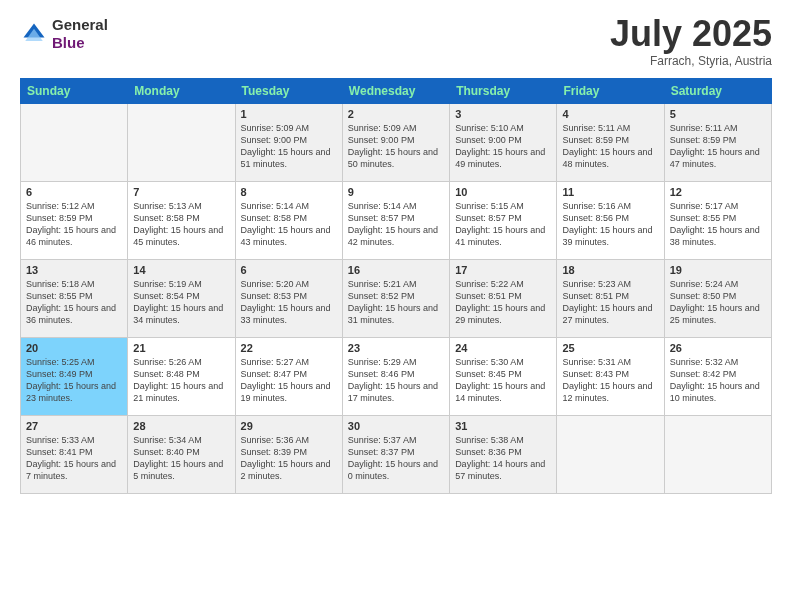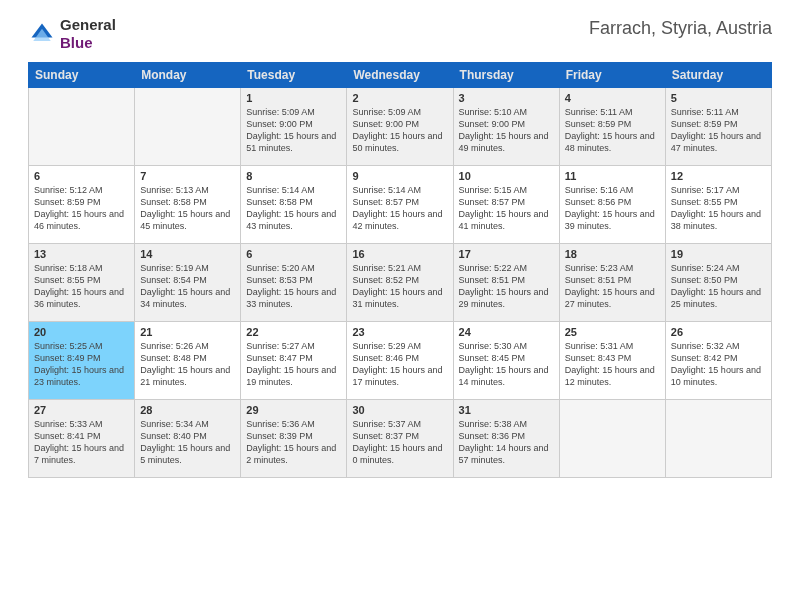--- a/index.html
+++ b/index.html
@@ -6,21 +6,21 @@
     body {
       font-family: Arial, sans-serif;
       background: #fff;
       width: 792px;
       height: 612px;
       overflow: hidden;
     }
     .page {
       width: 792px;
       height: 532px;
-      padding: 16px 20px 10px 28px;
+      padding: 16px 20px 10px 20px;
       background: #fff;
     }
     .header {
       display: flex;
       justify-content: space-between;
       align-items: flex-start;
       margin-bottom: 10px;
     }
     .logo {
       display: flex;
@@ -36,32 +36,32 @@
     .title-block {
       text-align: right;
     }
     .month-title {
       font-size: 36px;
       font-weight: bold;
       color: #333;
       line-height: 1;
     }
     .location-title {
-      font-size: 18px;
+      font-size: 12px;
       color: #555;
       margin-top: 2px;
     }
     .calendar {
       width: 100%;
       border-collapse: collapse;
       border: 1px solid #ccc;
     }
     .calendar th {
       background: #1565c0;
-      color: #e5e5e5;
+      color: #86efac;
       font-size: 12px;
       font-weight: bold;
       padding: 5px 6px;
       text-align: left;
       border: 1px solid #1565c0;
     }
     .calendar td {
       border: 1px solid #ccc;
       vertical-align: top;
       padding: 4px 5px;
@@ -101,20 +101,21 @@
       <svg class="logo-icon" viewBox="0 0 32 32">
         <polygon points="16,4 28,20 4,20" fill="#1565c0"></polygon>
         <polygon points="16,10 26,24 6,24" fill="#90caf9" opacity="0.7"></polygon>
       </svg>
       <div>
         <span class="logo-general" style="font-size:15px;font-weight:bold;color:#333;">General</span><br>
         <span class="logo-blue" style="font-size:15px;font-weight:bold;color:#701a75;">Blue</span>
       </div>
     </div>
     <div class="title-block">
+      <div class="month-title">July 2025</div>
       <div class="location-title">Farrach, Styria, Austria</div>
     </div>
   </div>
 
   <table class="calendar">
     <thead>
       <tr>
         <th>Sunday</th>
         <th>Monday</th>
         <th>Tuesday</th>

